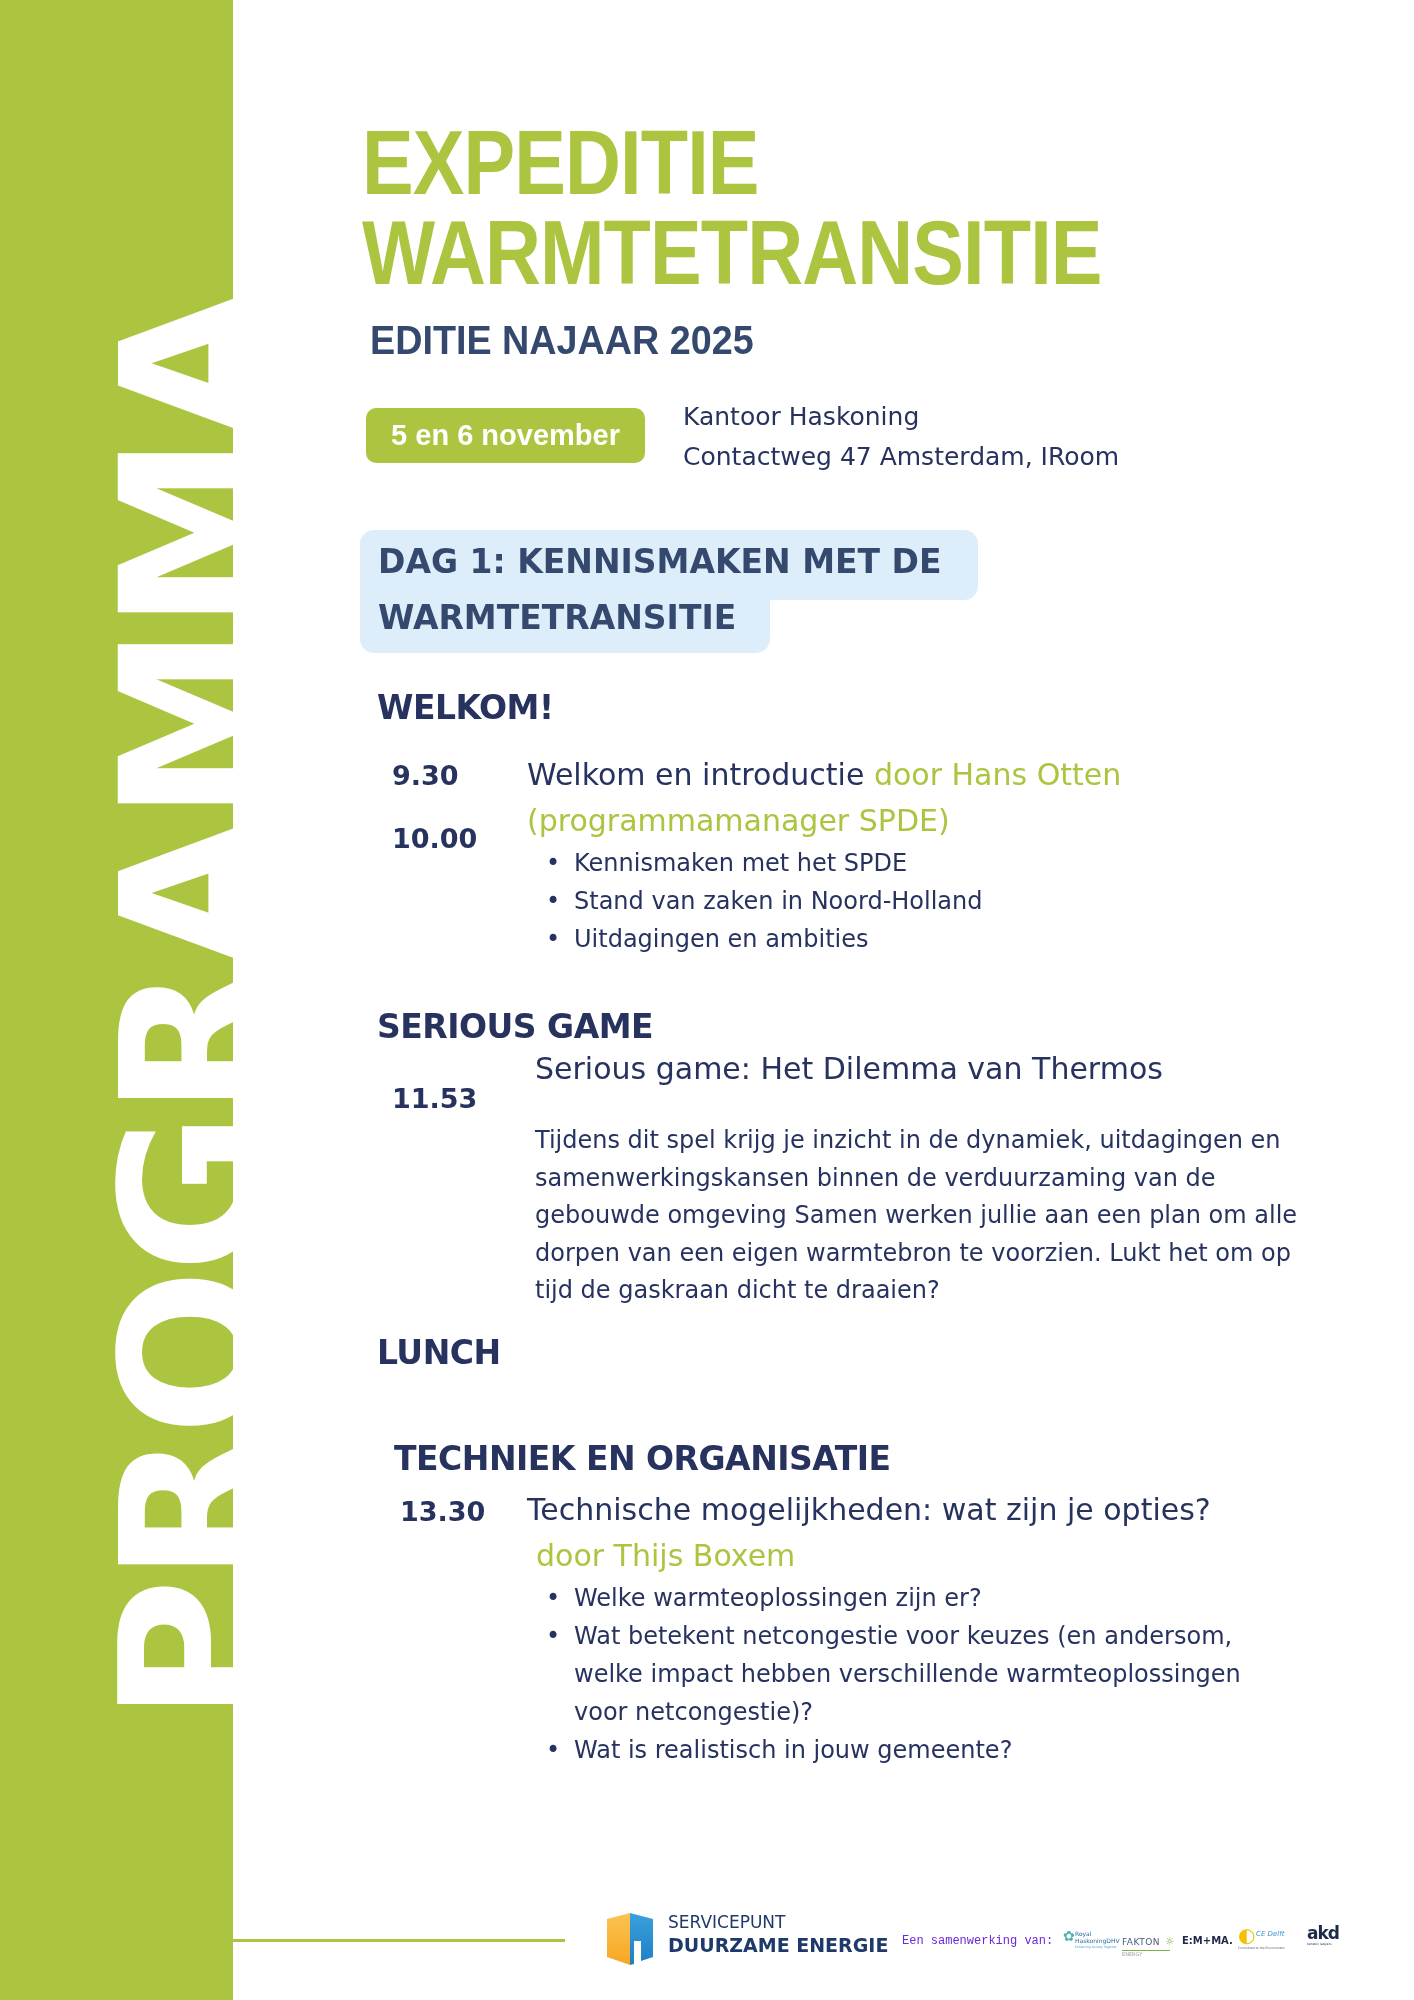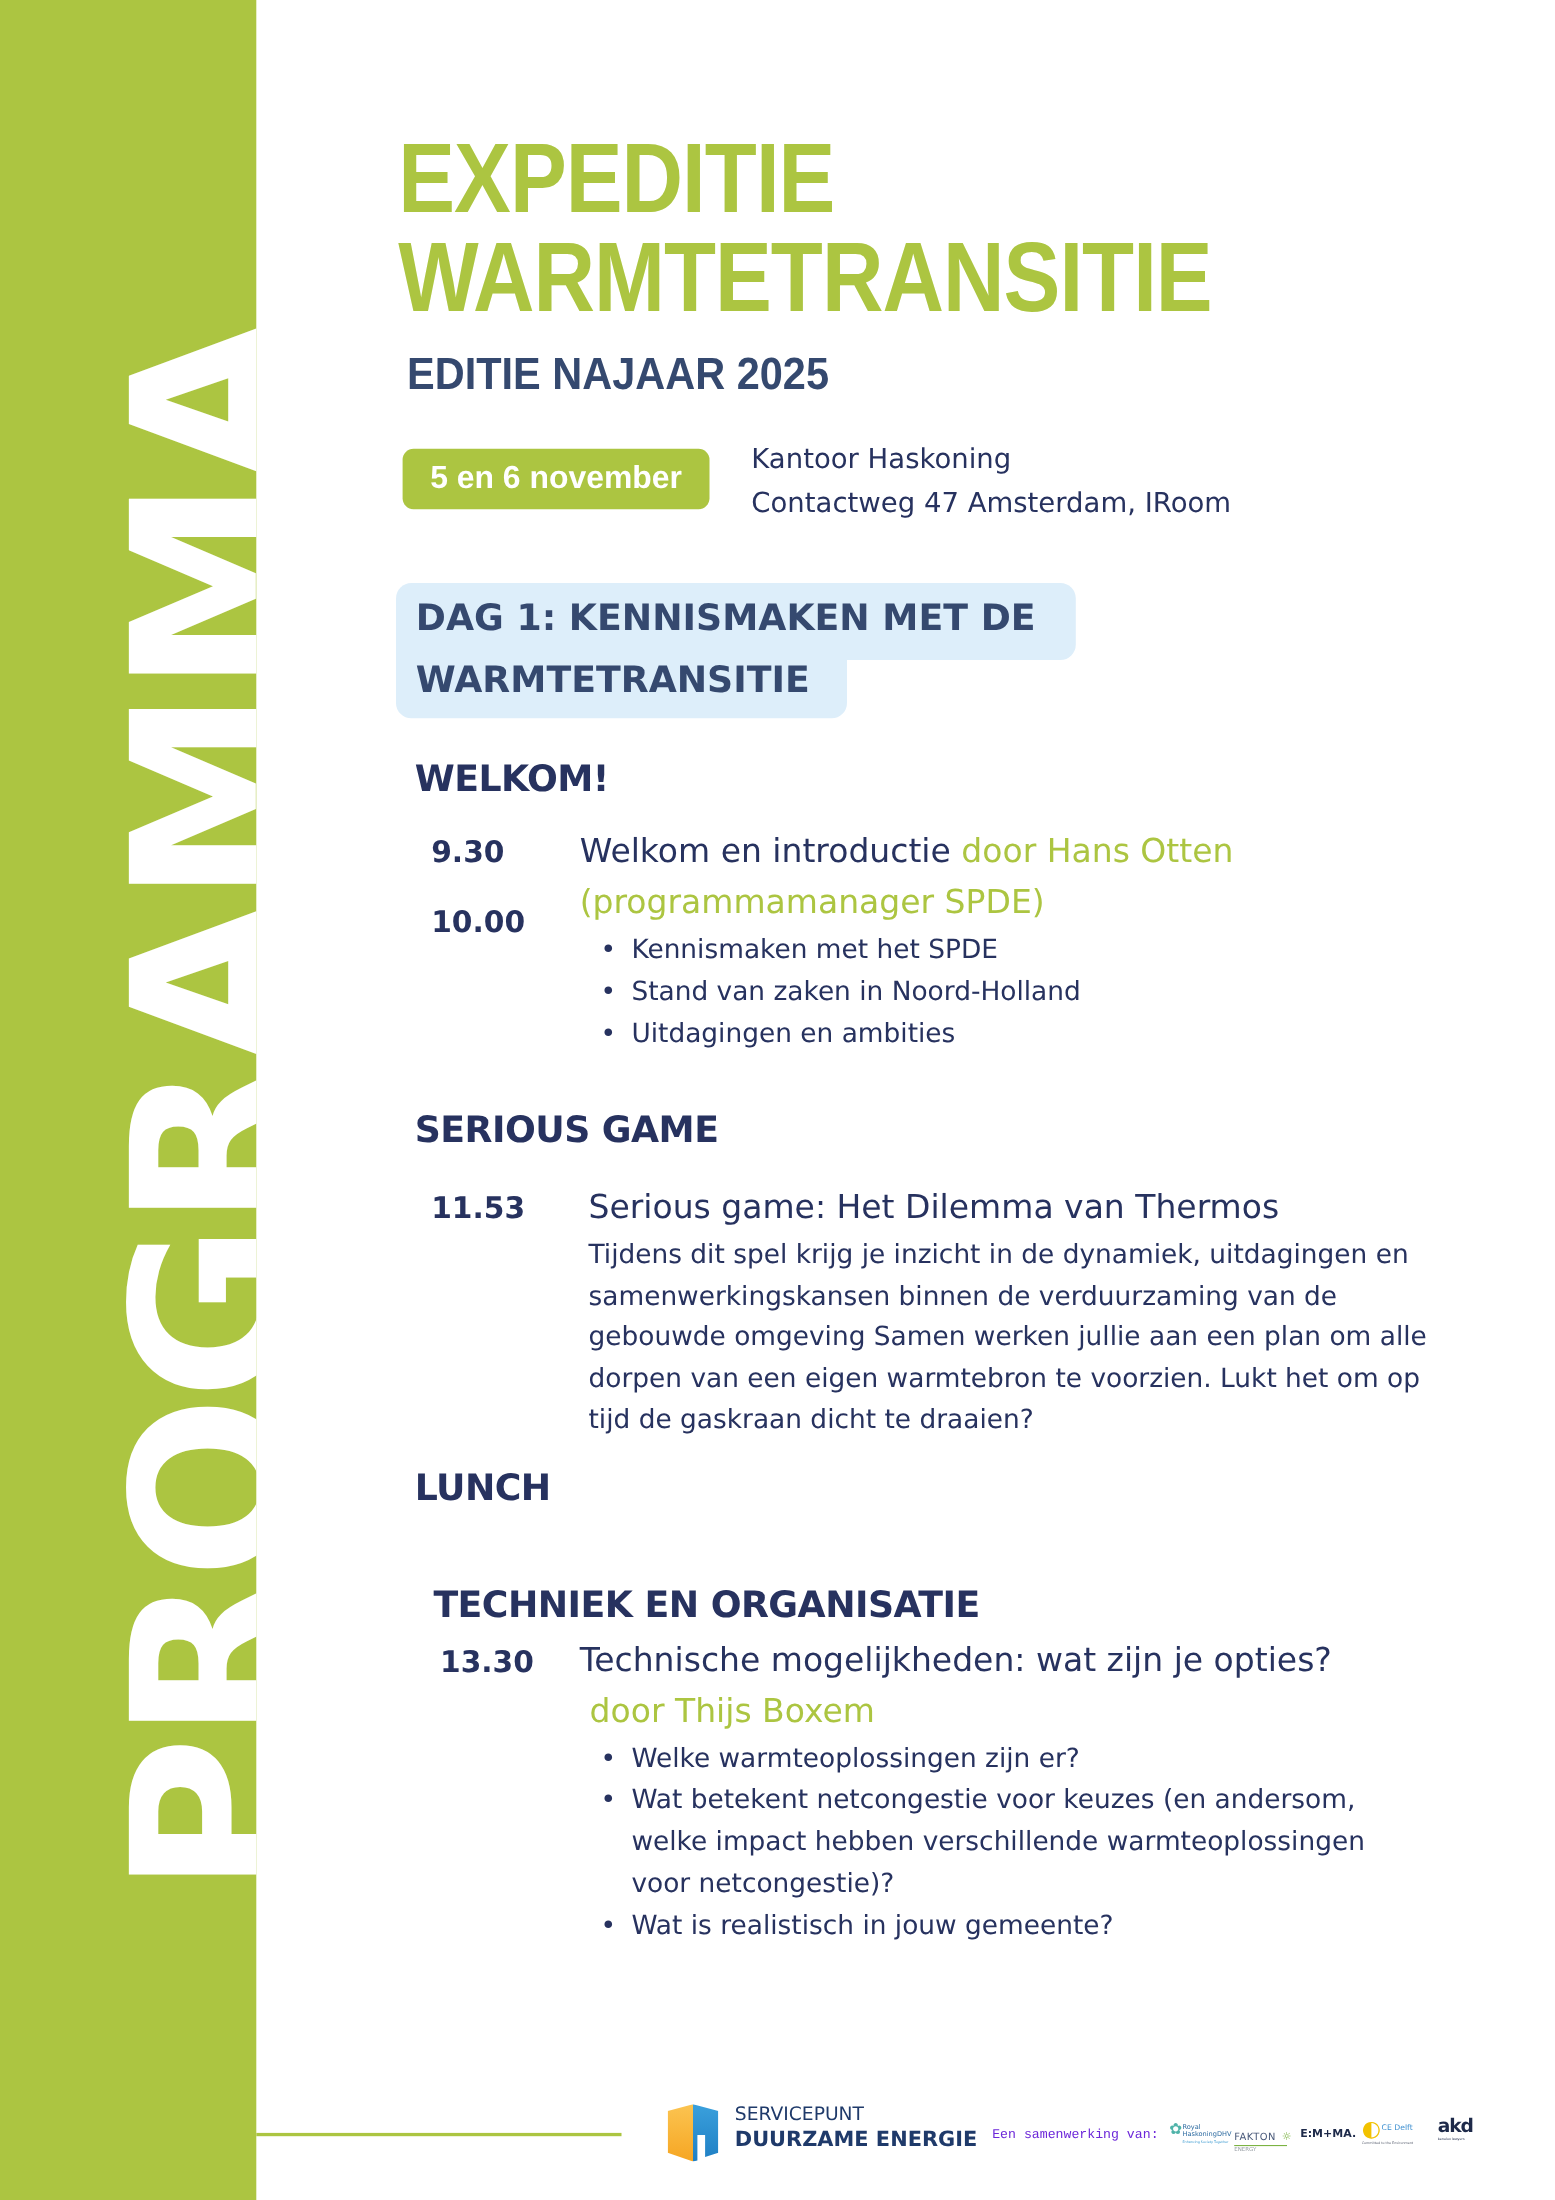--- a/index.html
+++ b/index.html
@@ -64,21 +64,21 @@
 </div>
 <div class="abs stitle speaker" style="left:527px; top:803px;">(programmamanager SPDE)</div>
 <ul class="abs bullets" style="left:546px; top:844px; width:700px;">
   <li>Kennismaken met het SPDE</li>
   <li>Stand van zaken in Noord-Holland</li>
   <li>Uitdagingen en ambities</li>
 </ul>
 
 <div class="abs section" style="left:377px; top:1007px;">SERIOUS GAME</div>
 <div class="abs time" style="left:392px; top:1083px;">11.53</div>
-<div class="abs stitle" style="left:535px; top:1080px;">Serious game: Het Dilemma van Thermos</div>
+<div class="abs stitle" style="left:535px; top:1051px;">Serious game: Het Dilemma van Thermos</div>
 <div class="abs desc" style="left:535px; top:1122px; width:800px;">
   <div>Tijdens dit spel krijg je inzicht in de dynamiek, uitdagingen en</div>
   <div>samenwerkingskansen binnen de verduurzaming van de</div>
   <div>gebouwde omgeving Samen werken jullie aan een plan om alle</div>
   <div>dorpen van een eigen warmtebron te voorzien. Lukt het om op</div>
   <div>tijd de gaskraan dicht te draaien?</div>
 </div>
 
 <div class="abs section" style="left:377px; top:1333px;">LUNCH</div>
 
@@ -119,19 +119,19 @@
 </div>
 <div class="partner" style="left:1122px; top:1930px;">
   <span style="font-size:9px; color:#4a5a7a; letter-spacing:0.5px;">FAKTON</span>
   <span style="font-size:10px; color:#7cb342;">☼</span>
   <div style="height:1px; background:#7cb342; width:48px; margin-top:1px;"></div>
   <div style="font-size:5px; color:#9aa0a6;">ENERGY</div>
 </div>
 <div class="partner" style="left:1182px; top:1935px; font-size:10px; font-weight:bold; color:#1e2a4a;">E:M+MA.</div>
 <div class="partner" style="left:1238px; top:1925px; width:56px;">
   <span style="position:absolute; left:0; top:0; font-size:20px; color:#f2c200; line-height:20px;">◐</span>
-  <span style="position:absolute; left:18px; top:5px; font-size:7px; color:#3c8fd0; ">CE Delft</span>
+  <span style="position:absolute; left:18px; top:5px; font-size:7px; color:#3c8fd0; font-style:italic;">CE Delft</span>
   <span style="position:absolute; left:0; top:21px; font-size:3px; color:#5a6070;">Committed to the Environment</span>
 </div>
 <div class="partner" style="left:1307px; top:1925px;">
   <div style="font-size:17px; font-weight:bold; color:#1e2a4a; line-height:17px; letter-spacing:-1px;">akd</div>
   <div style="font-size:3px; color:#1e2a4a;">benelux lawyers</div>
 </div>
 
 </body></html>

